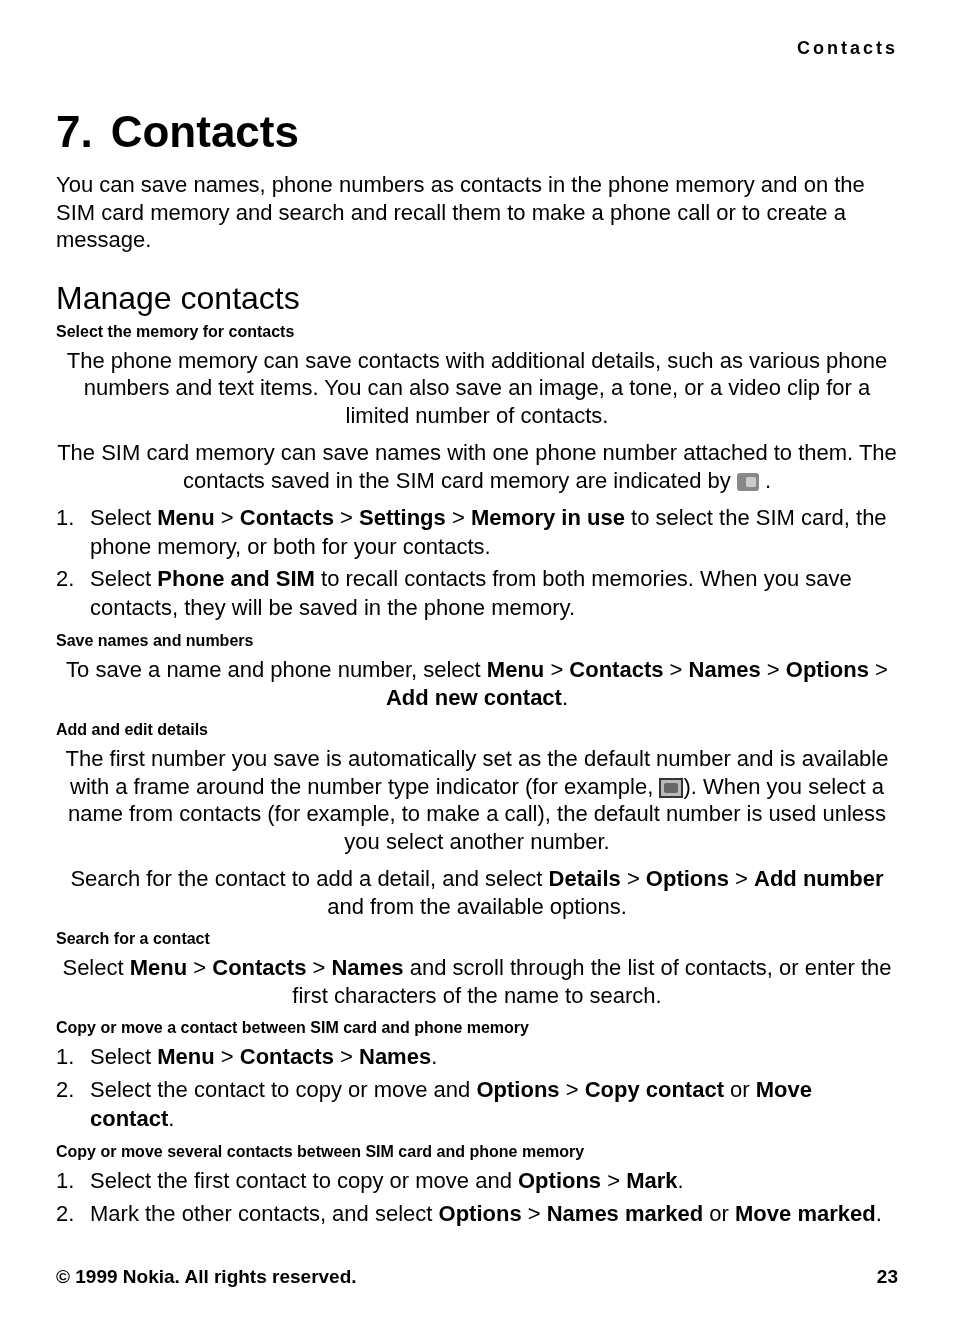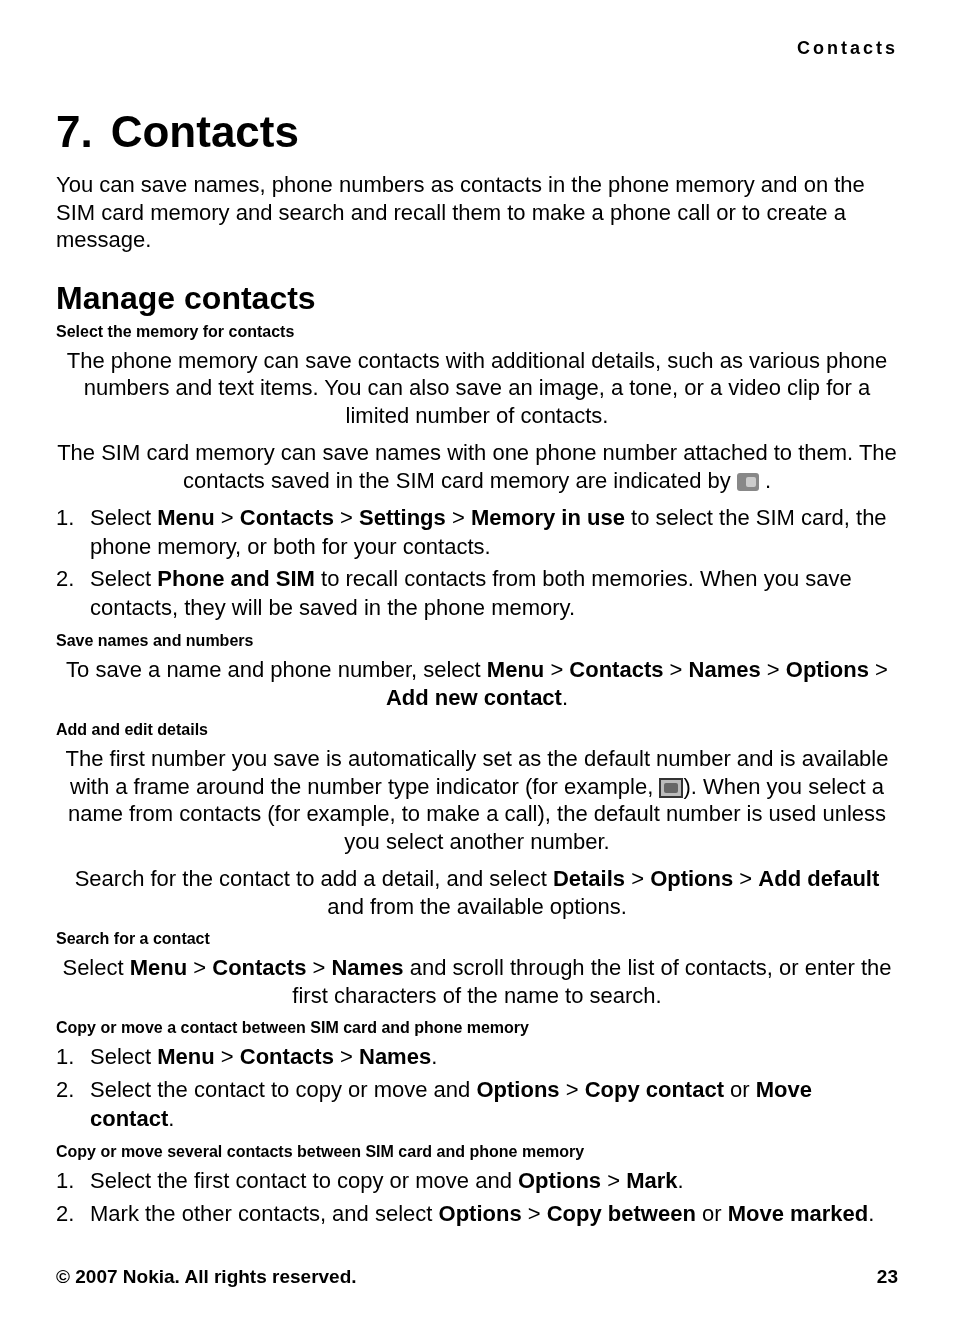--- a/index.html
+++ b/index.html
@@ -32,21 +32,21 @@
       display: inline-block;
       margin-right: 18px;
     }
     .body-text {
       font-size: 22px;
       line-height: 1.25;
       margin-bottom: 12px;
     }
     .section-title {
       font-size: 32px;
-      font-weight: bold;
+      font-weight: normal;
       margin-top: 26px;
       margin-bottom: 6px;
     }
     .subsection-title {
       font-size: 16px;
       font-weight: bold;
       margin-top: 6px;
       margin-bottom: 6px;
     }
     .para {
@@ -157,21 +157,21 @@
 <h3 class="subsection-title">Save names and numbers</h3>
 <p class="para">
   <span>To save a name and phone number, select </span><span class="bold">Menu</span><span> &gt; </span><span class="bold">Contacts</span><span> &gt; </span><span class="bold">Names</span><span> &gt; </span><span class="bold">Options</span><span> &gt; </span><span class="bold">Add new contact</span><span>.</span>
 </p>
 
 <h3 class="subsection-title">Add and edit details</h3>
 <p class="para">
   <span>The first number you save is automatically set as the default number and is available with a frame around the number type indicator (for example, </span><span class="icon-frame"></span><span>). When you select a name from contacts (for example, to make a call), the default number is used unless you select another number.</span>
 </p>
 <p class="para">
-  <span>Search for the contact to add a detail, and select </span><span class="bold">Details</span><span> &gt; </span><span class="bold">Options</span><span> &gt; </span><span class="bold">Add default</span><span> and from the available options.</span>
+  <span>Search for the contact to add a detail, and select </span><span class="bold">Details</span><span> &gt; </span><span class="bold">Options</span><span> &gt; </span><span class="bold">Add number</span><span> and from the available options.</span>
 </p>
 
 <h3 class="subsection-title">Search for a contact</h3>
 <p class="para">
   <span>Select </span><span class="bold">Menu</span><span> &gt; </span><span class="bold">Contacts</span><span> &gt; </span><span class="bold">Names</span><span> and scroll through the list of contacts, or enter the first characters of the name to search.</span>
 </p>
 
 <h3 class="subsection-title">Copy or move a contact between SIM card and phone memory</h3>
 <ol>
   <li>
@@ -181,20 +181,20 @@
     <span>Select the contact to copy or move and </span><span class="bold">Options</span><span> &gt; </span><span class="bold">Copy contact</span><span> or </span><span class="bold">Move contact</span><span>.</span>
   </li>
 </ol>
 
 <h3 class="subsection-title">Copy or move several contacts between SIM card and phone memory</h3>
 <ol>
   <li>
     <span>Select the first contact to copy or move and </span><span class="bold">Options</span><span> &gt; </span><span class="bold">Mark</span><span>.</span>
   </li>
   <li>
-    <span>Mark the other contacts, and select </span><span class="bold">Options</span><span> &gt; </span><span class="bold">Copy between</span><span> or </span><span class="bold">Move marked</span><span>.</span>
+    <span>Mark the other contacts, and select </span><span class="bold">Options</span><span> &gt; </span><span class="bold">Names marked</span><span> or </span><span class="bold">Move marked</span><span>.</span>
   </li>
 </ol>
 
 <div class="footer">
-  <span>© 2007 Nokia. All rights reserved.</span>
+  <span>© 1999 Nokia. All rights reserved.</span>
   <span>23</span>
 </div>
 
 </body></html>

